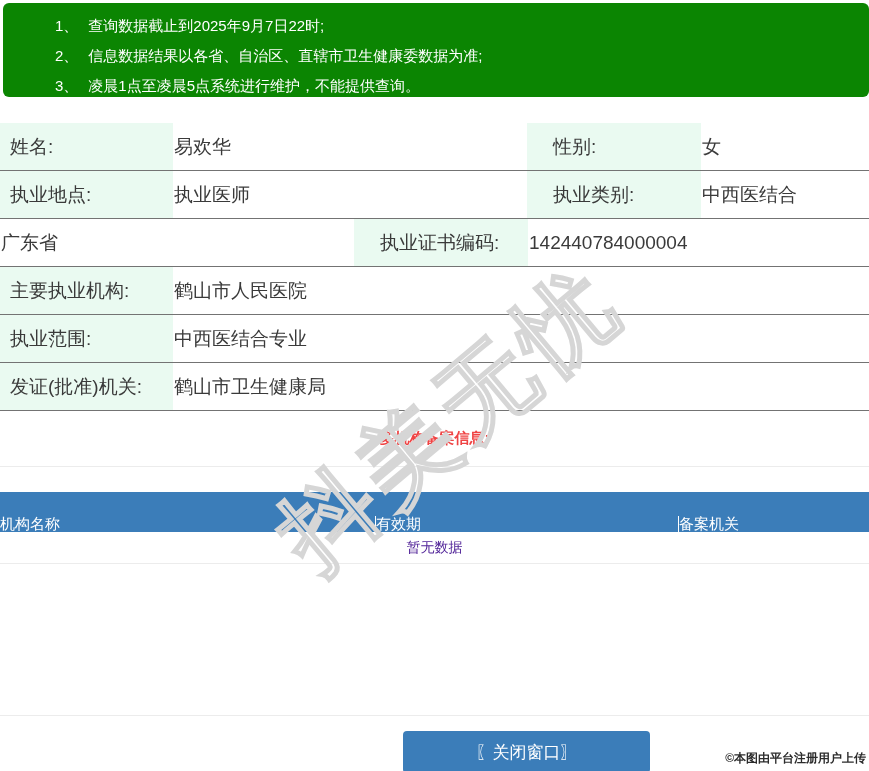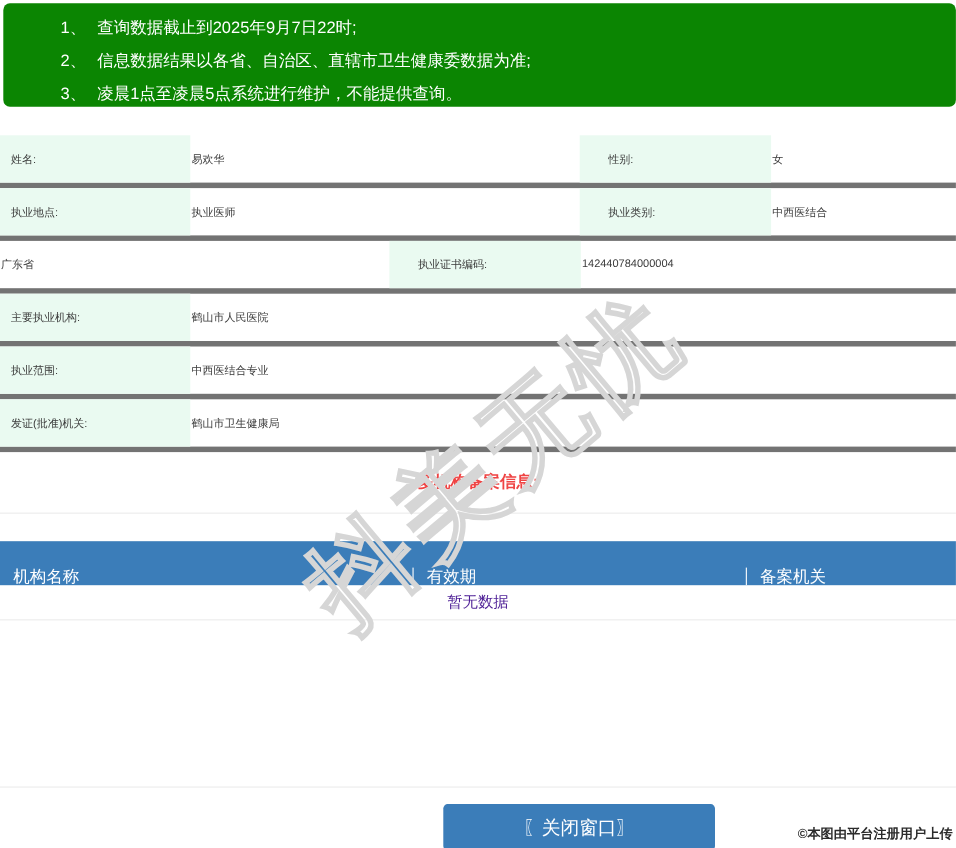--- a/index.html
+++ b/index.html
@@ -31,22 +31,22 @@
     font-size: 15px;
   }
   .notice-line .num { margin-right: 10px; }
   .notice-line b { font-weight: 400; }
   
   .info-table { margin-top: 26px; }
   .info-row {
     display: flex;
     align-items: center;
     height: 48px;
-    border-bottom: 5px solid #737373;
-    font-size: 10px;
+    border-bottom: 1px solid #737373;
+    font-size: 19px;
     color: #3a3a3a;
   }
   .cell-label {
     width: 173px;
     align-self: stretch;
     display: flex;
     align-items: center;
     background: #eafaf1;
     padding-left: 10px;
   }
@@ -68,21 +68,20 @@
   .filing-header {
     display: flex;
     height: 40px;
     background: #3b7db9;
     color: #ffffff;
     font-size: 15px;
   }
   .filing-header .hcell {
     display: flex;
     align-items: center;
-    padding-left: 12px;
     margin-top: 24px;
   }
   .filing-header .c1 { width: 376px; border-right: 1px solid #ffffff; }
   .filing-header .c2 { width: 303px; border-right: 1px solid #ffffff; }
   .filing-header .c3 { flex: 1; }
   .filing-empty {
     height: 32px;
     display: flex;
     align-items: center;
     justify-content: center;

